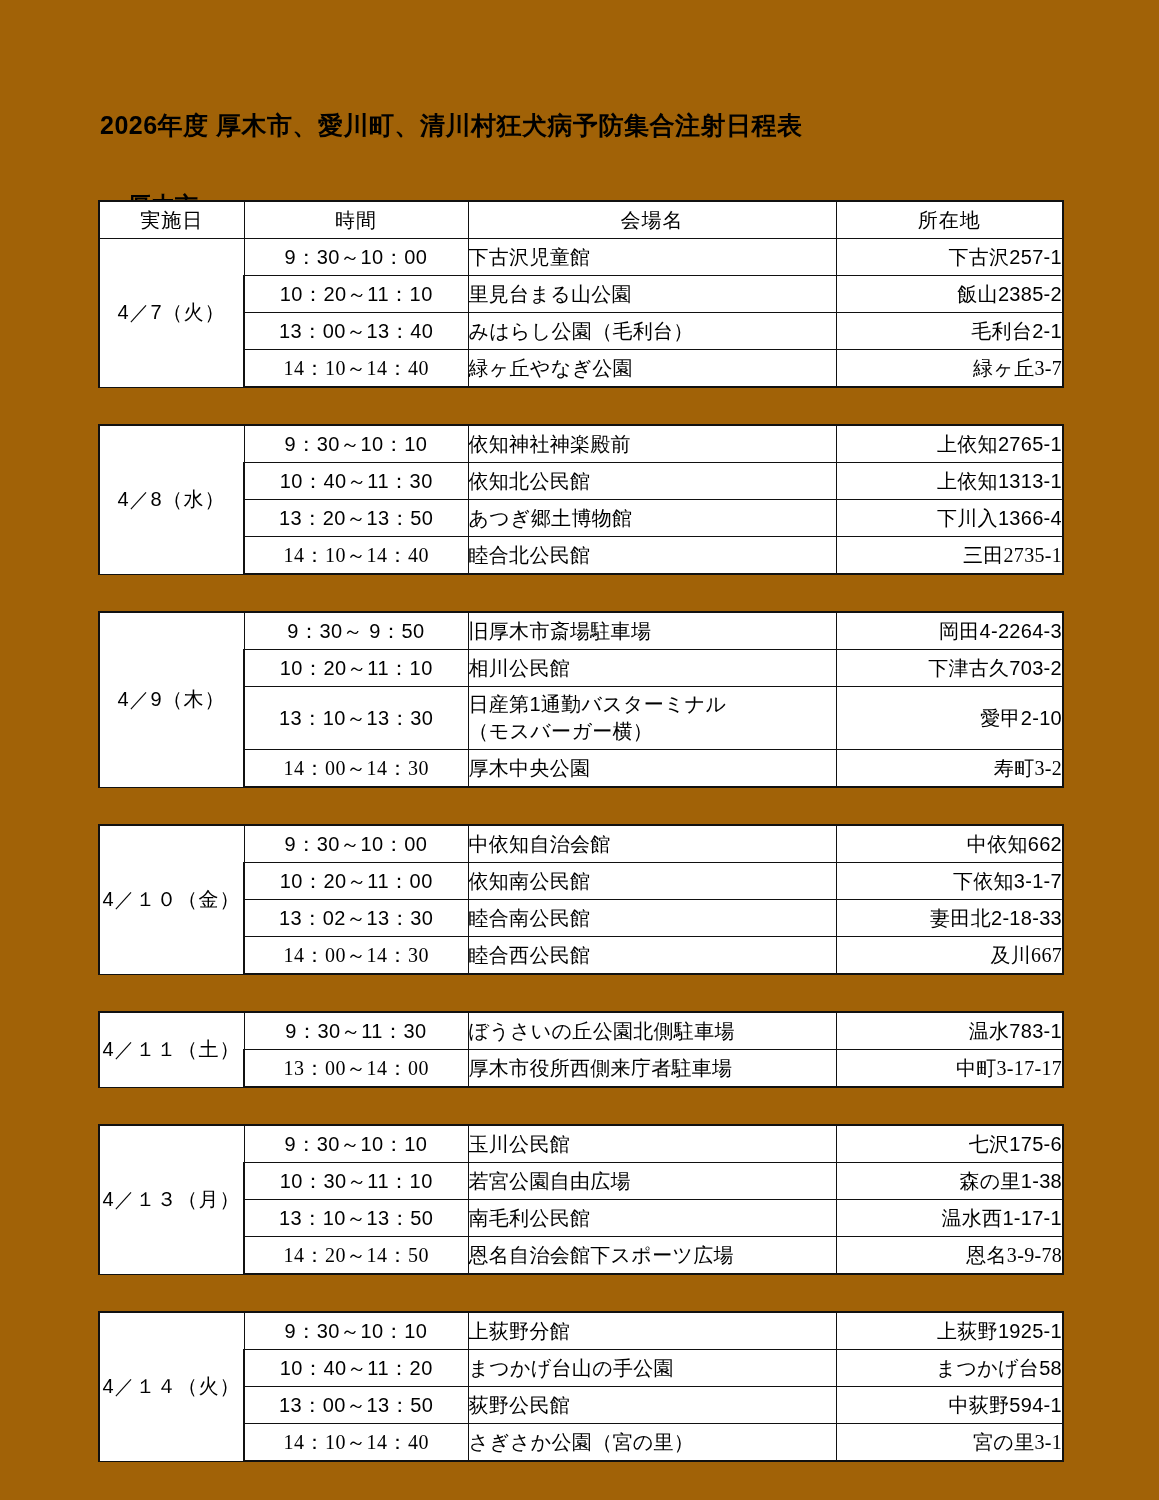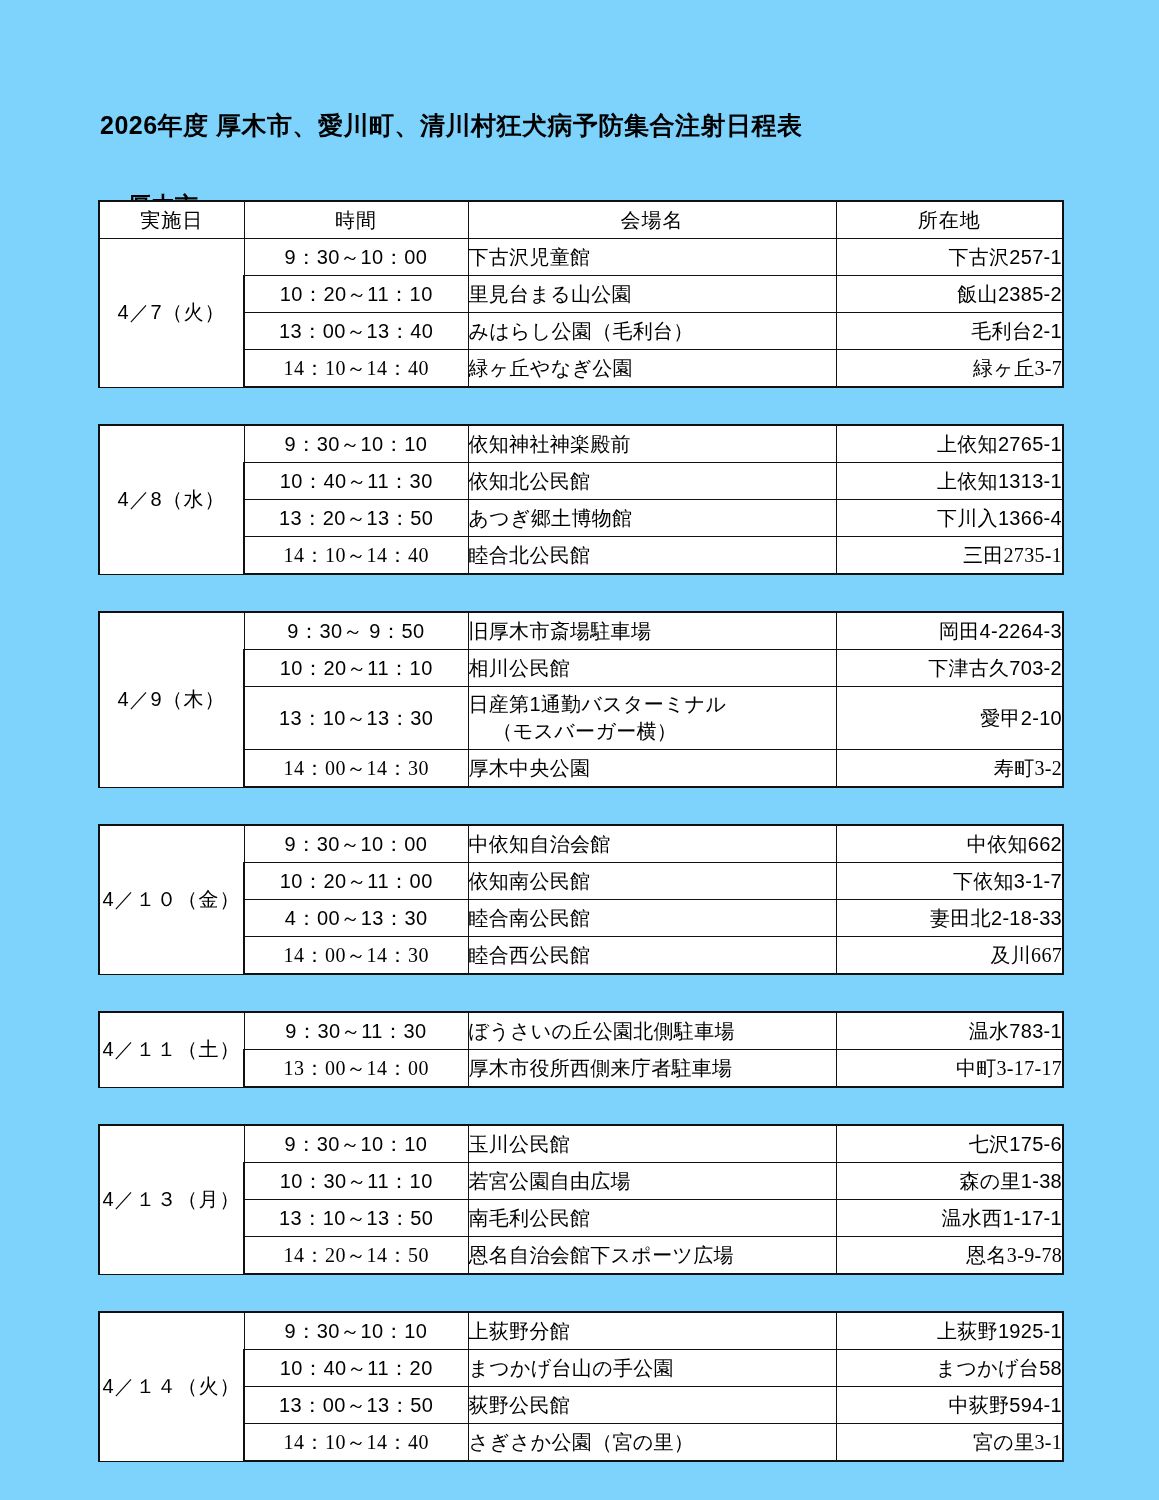--- a/index.html
+++ b/index.html
@@ -15,21 +15,21 @@
     font-family: "Liberation Sans", "DejaVu Sans", sans-serif;
     color: #000000;
     overflow: hidden;
   }
   .page {
     position: absolute;
     left: 0;
     top: 0;
     width: 1159px;
     height: 1500px;
-    background: #7dd3fc;
+    background: #a16207;
   }
 
   
   .doc-title {
     position: absolute;
     left: 100px;
     top: 110px;
     font-size: 25px;
     font-weight: 600;
     letter-spacing: 0.5px;
@@ -120,21 +120,21 @@
   }
   .td-addr {
     text-align: right;
     padding-left: 9px;
     font-size: 20px;
     letter-spacing: 0.3px;
     white-space: nowrap;
   }
   .venue-line2 {
     display: block;
-    padding-left: 24px;
+    padding-left: 0;
   }
   .row-tall .td-time,
   .row-tall .td-venue,
   .row-tall .td-addr { height: 62px; }
 </style>
 </head>
 <body>
 
 <div class="page">
 
@@ -255,21 +255,21 @@
             <td class="td-time">9：30～10：00</td>
             <td class="td-venue"><span>中依知自治会館</span></td>
             <td class="td-addr">中依知662</td>
           </tr>
           <tr>
             <td class="td-time">10：20～11：00</td>
             <td class="td-venue"><span>依知南公民館</span></td>
             <td class="td-addr">下依知3-1-7</td>
           </tr>
           <tr>
-            <td class="td-time">4：00～13：30</td>
+            <td class="td-time">13：02～13：30</td>
             <td class="td-venue"><span>睦合南公民館</span></td>
             <td class="td-addr">妻田北2-18-33</td>
           </tr>
           <tr>
             <td class="td-time">14：00～14：30</td>
             <td class="td-venue"><span>睦合西公民館</span></td>
             <td class="td-addr">及川667</td>
           </tr>
         </tbody>
       </table>

